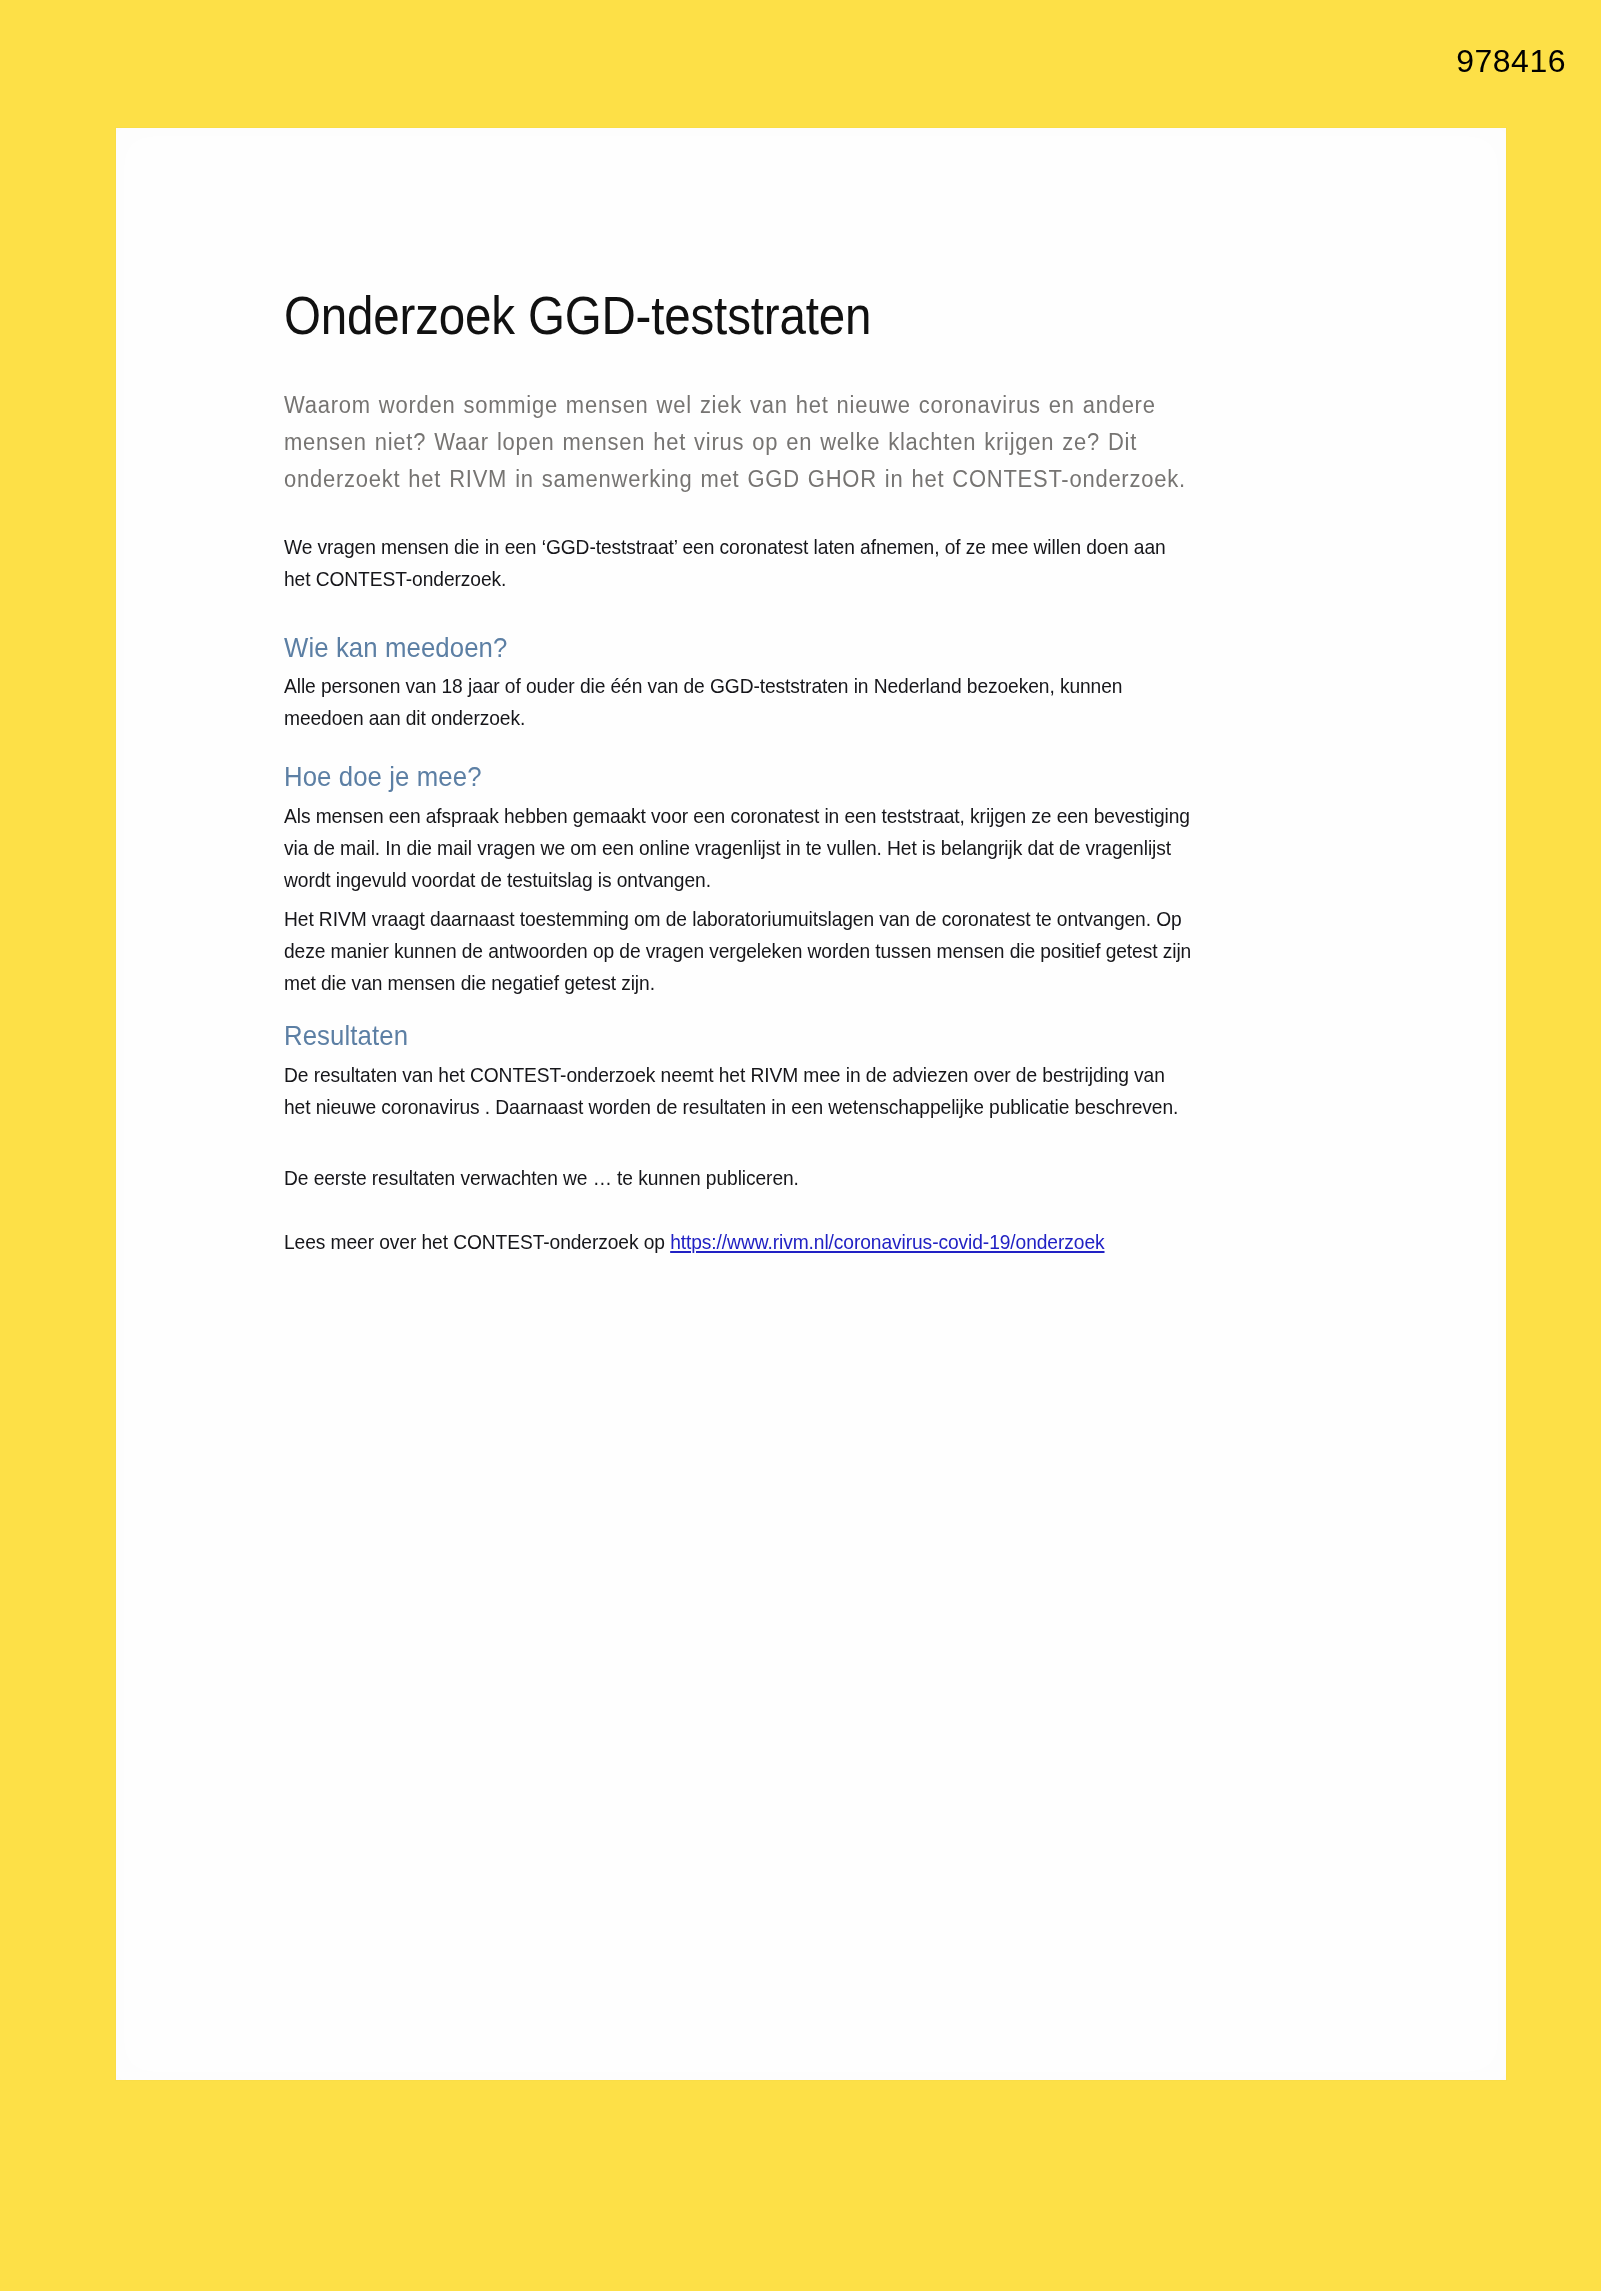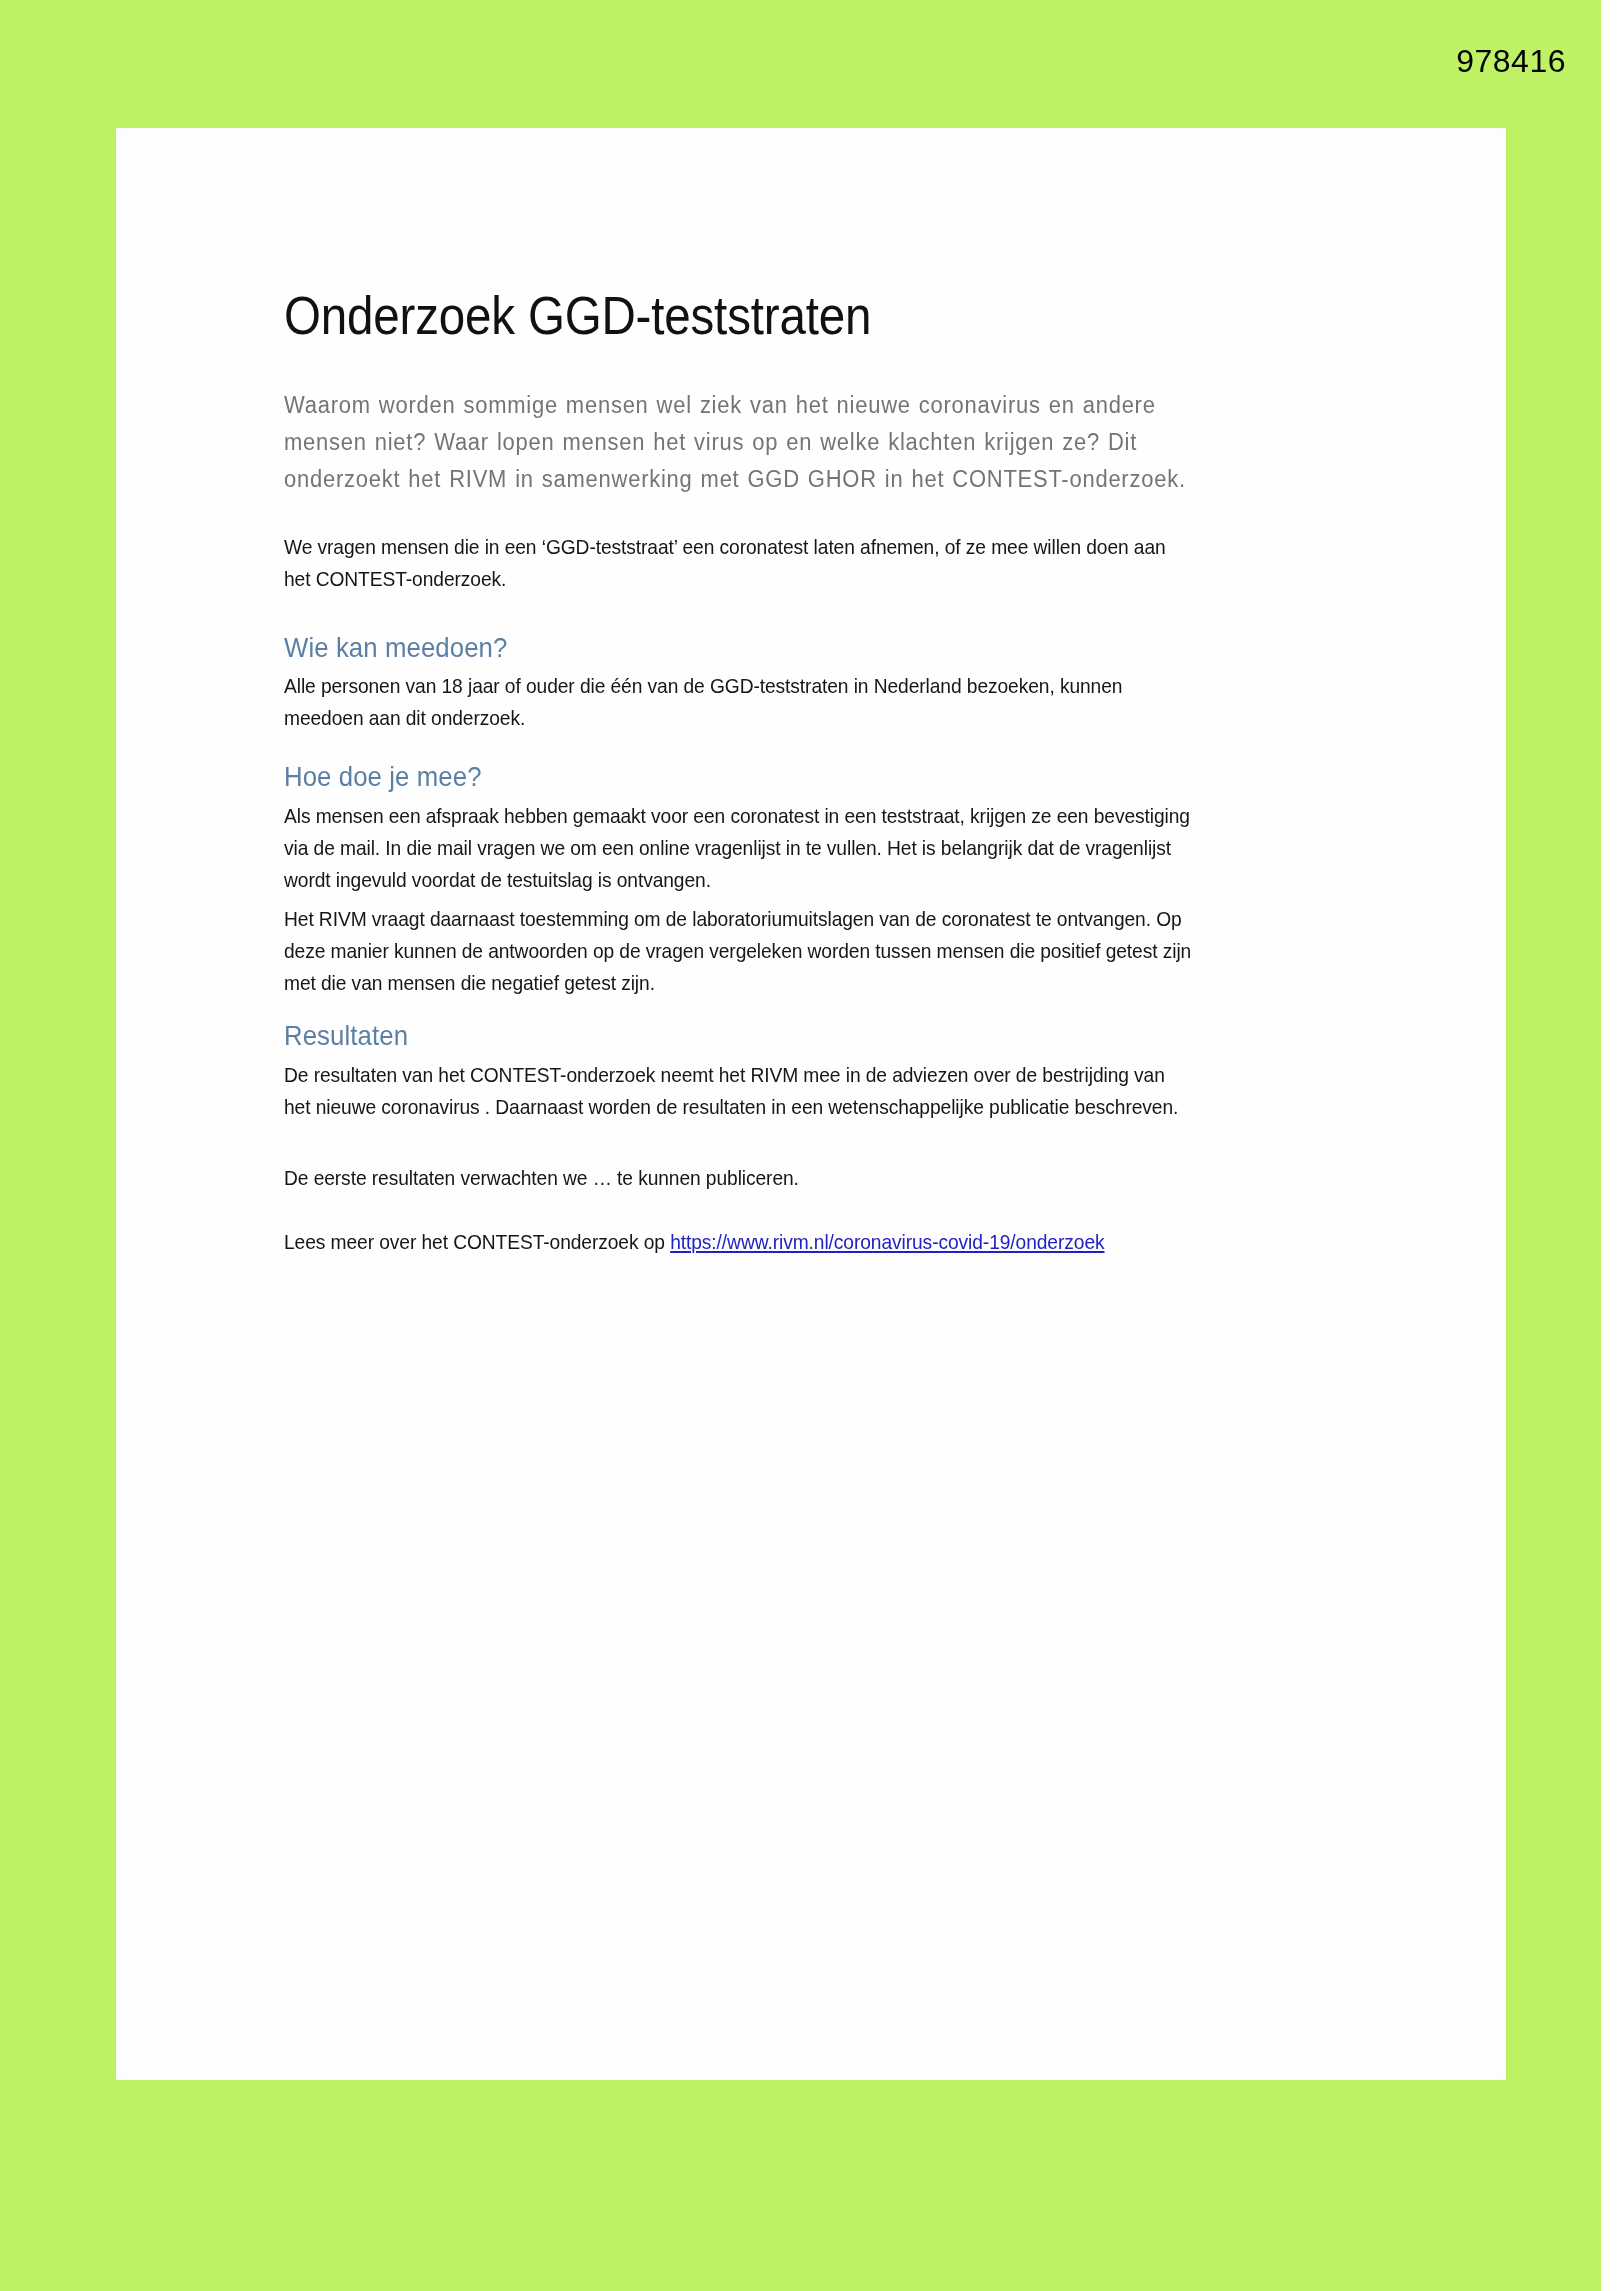--- a/index.html
+++ b/index.html
@@ -11,21 +11,21 @@
 
   body {
     font-family: "Liberation Sans", sans-serif;
     -webkit-font-smoothing: antialiased;
   }
 
   #page {
     position: relative;
     width: 1601px;
     height: 2292px;
-    background: #bef264;
+    background: #fde047;
     overflow: hidden;
   }
 
   
   .doc-header {
     position: absolute;
     top: 0;
     left: 0;
     right: 0;
     height: 127px;

